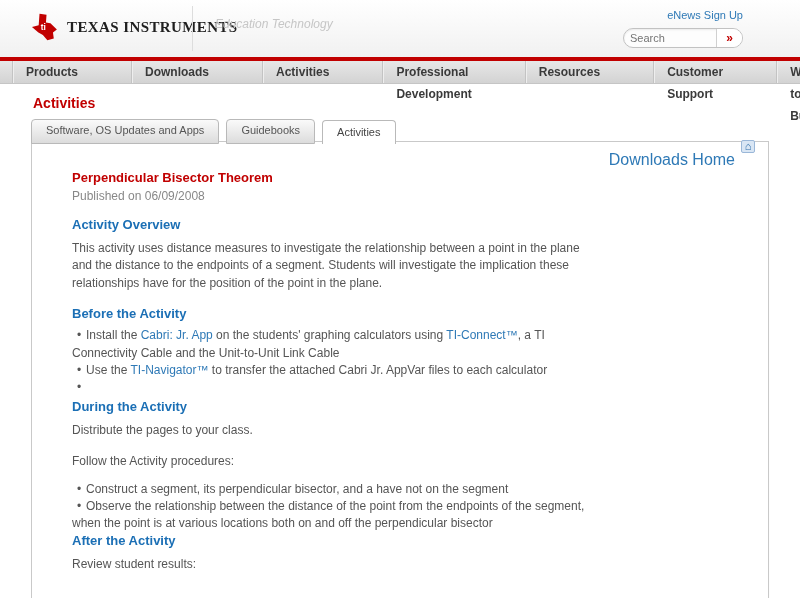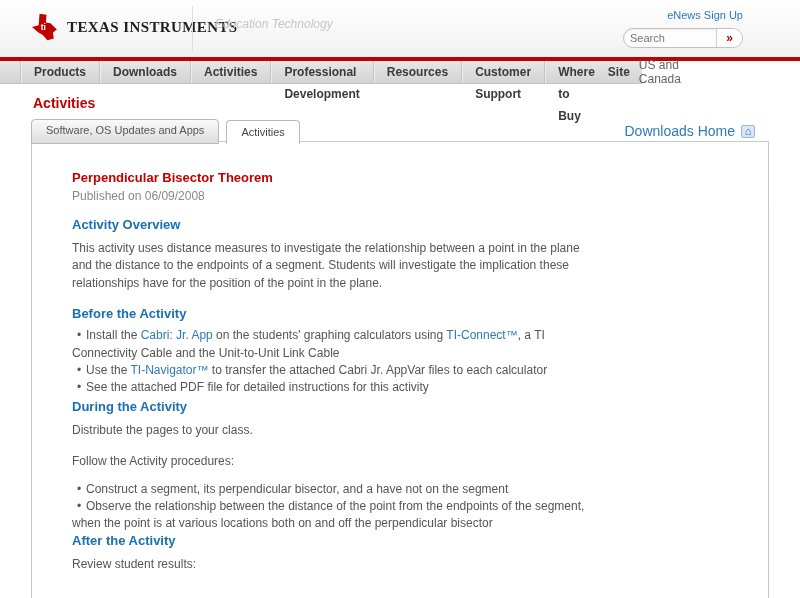--- a/index.html
+++ b/index.html
@@ -25,40 +25,40 @@
   .searchwrap input { flex:1; min-width:0; border:none; outline:none; background:transparent;
                       font-size:11px; color:#777; padding:0 6px;
                       font-family:"Liberation Sans",sans-serif; }
   .search-go { width:26px; height:100%; border-left:1px solid #d0d0d0; background:#fff;
                color:#c10000; font-weight:bold; font-size:12px; text-align:center;
                line-height:18px; cursor:pointer; }
 
   .redline { position:absolute; top:57px; left:0; width:800px; height:4px; background:#c10000; }
 
   
-  .nav { position:absolute; top:61px; left:0; width:642px; height:23px;
+  .nav { position:absolute; top:61px; left:0; width:800px; height:23px;
          background:linear-gradient(#e7e7e7,#d3d3d3); border-bottom:1px solid #c5c5c5;
-         display:flex; align-items:stretch; padding-left:20px; }
+         display:flex; align-items:stretch; padding-left:12px;gap:40px; }
   .nav-item { font-size:12px; font-weight:bold; color:#3a3a3a; line-height:22px;
               padding:0 13px; border-left:1px solid #c3c3c3; box-shadow:inset 1px 0 0 #eee;
               cursor:pointer; }
   .nav-item:last-of-type { border-right:1px solid #c3c3c3; }
   .nav-site { margin-left:auto; margin-right:30px; display:flex; align-items:center; gap:9px; }
   .site-label { font-size:12px; font-weight:bold; color:#3a3a3a; }
   .site-value { font-size:12px; color:#666; }
 
   
   .page-title { position:absolute; left:33px; top:95px; font-size:14px; font-weight:bold; color:#c10000; }
   .tabs { position:absolute; left:31px; top:119px; display:flex; gap:7px; align-items:flex-end; z-index:5; }
   .tab { height:25px; line-height:21px; padding:0 14px; font-size:11px; color:#555;
          background:linear-gradient(#fafafa,#dcdcdc); border:1px solid #b9b9b9;
          border-radius:4px 4px 0 0; cursor:pointer; }
   .tab.active { background:#fff; height:24px; line-height:22px; border-bottom:none; color:#444; }
   .dl-home { position:absolute; right:45px; top:123px; display:flex; align-items:center; gap:6px; z-index:5; cursor:pointer; }
-  .dl-home-label { font-size:14px; color:#2e79b6; }
+  .dl-home-label { font-size:16px; color:#2e79b6;margin-top:28px; }
   .home-icon { width:14px; height:13px; background:#d9e6f4; border:1px solid #9ab7d8; border-radius:2px;
                color:#2e6da8; font-size:11px; line-height:11px; text-align:center; }
   .home-icon::before { content:"⌂"; }
 
   
   .content-box { position:absolute; left:31px; top:141px; width:738px; height:470px;
                  border:1px solid #c9c9c9; background:#fff; z-index:1; }
 
   .main-col { position:absolute; left:10px; top:28px; width:524px;margin-left:30px; }
   .article-title { font-size:13px; font-weight:bold; color:#c10000; margin-bottom:4px; }
@@ -136,40 +136,41 @@
   <div class="nav-site">
     <span class="site-label">Site</span>
     <span class="site-value">US and Canada</span>
   </div>
 </div>
 
 <div class="page-title">Activities</div>
 
 <div class="tabs">
   <div class="tab">Software, OS Updates and Apps</div>
+  <div class="tab">Guidebooks</div>
   <div class="tab active">Activities</div>
 </div>
 <div class="dl-home">
   <span class="dl-home-label">Downloads Home</span>
   <span class="home-icon"></span>
 </div>
 
 <div class="content-box">
 
   <div class="main-col">
     <div class="article-title">Perpendicular Bisector Theorem</div>
     <div class="published">Published on 06/09/2008</div>
 
     <div class="sec-h">Activity Overview</div>
     <p class="body-p">This activity uses distance measures to investigate the relationship between a point in the plane and the distance to the endpoints of a segment. Students will investigate the implication these relationships have for the position of the point in the plane.</p>
 
     <div class="sec-h mt14 mb6">Before the Activity</div>
     <div class="b"><span class="dot"></span><span>Install the </span><a href="#" class="inline-link">Cabri: Jr. App</a><span> on the students' graphing calculators using </span><a href="#" class="inline-link">TI-Connect™</a><span>, a TI Connectivity Cable and the Unit-to-Unit Link Cable</span></div>
     <div class="b"><span class="dot"></span><span>Use the </span><a href="#" class="inline-link">TI-Navigator™</a><span> to transfer the attached Cabri Jr. AppVar files to each calculator</span></div>
-    <div class="b"><span class="dot"></span><span>See the attached PDF file for detailed instructions for this activity</span></div>
+    <div class="b"><span class="dot"></span></div>
 
     <div class="sec-h mt2">During the Activity</div>
     <p class="body-p">Distribute the pages to your class.</p>
     <p class="body-p mt14">Follow the Activity procedures:</p>
     <div class="b mt10"><span class="dot"></span><span>Construct a segment, its perpendicular bisector, and a have not on the segment</span></div>
     <div class="b"><span class="dot"></span><span>Observe the relationship between the distance of the point from the endpoints of the segment, when the point is at various locations both on and off the perpendicular bisector</span></div>
 
     <div class="sec-h">After the Activity</div>
     <p class="body-p">Review student results:</p>
 

